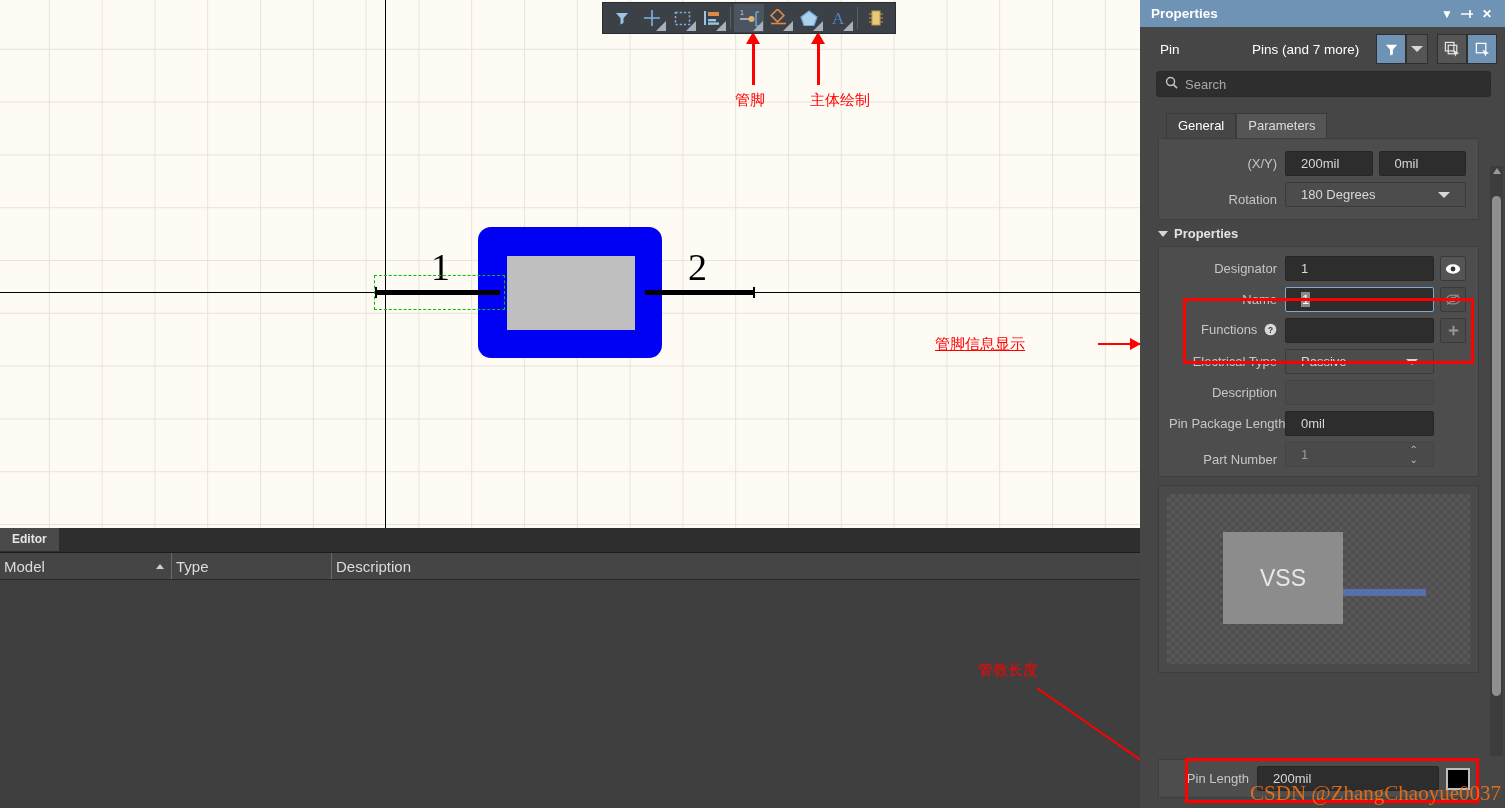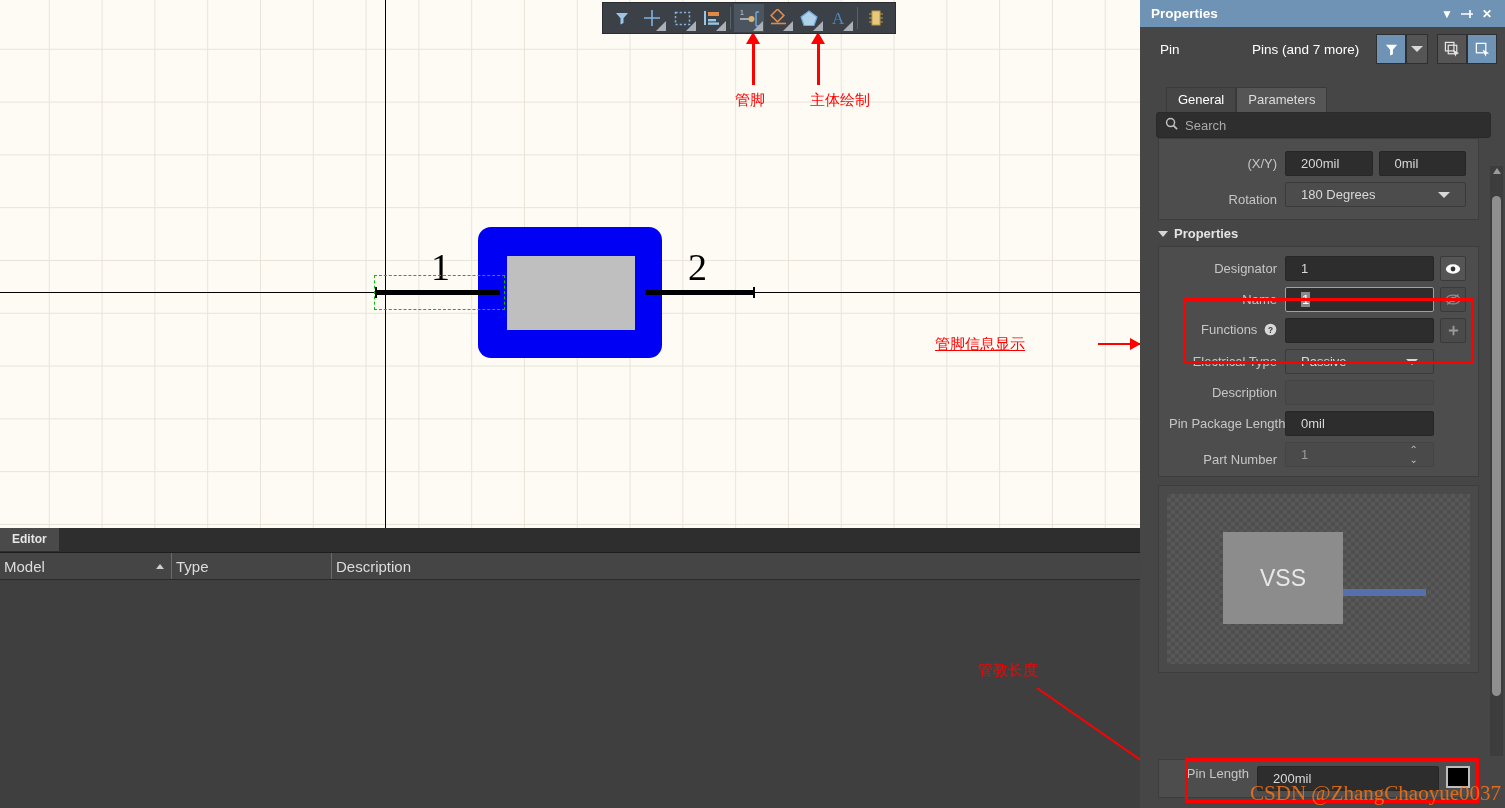--- a/index.html
+++ b/index.html
@@ -324,21 +324,21 @@
   }
   #preview .pv-pin {
     position: absolute; left: 176px; top: 95px;
     width: 83px; height: 7px;
     background: #5570ab;
   }
 
   #pinlen-row {
     position: absolute; left: 18px; bottom: 10px;
     width: 321px;
-    display: flex; align-items: flex-start;
+    display: flex; align-items: center;
     background: #4d4d4d;
     border: 1px solid #3d3d3d;
     padding: 6px 8px 6px 10px;
   }
   #pinlen-row .plabel { width: 88px; }
   .colorswatch {
     width: 24px; height: 22px;
     background: #000;
     border: 2px solid #bdbdbd;
     margin-left: 7px;
@@ -539,35 +539,35 @@
           </span>
           <span class="pbtn on">
             <svg width="17" height="17" viewBox="0 0 18 18">
               <rect x="2.5" y="2.5" width="10" height="10" fill="none" stroke="#fff" stroke-width="1.3"></rect>
               <path d="M9 9l7 4-3 .7-.7 3z" fill="#fff"></path>
             </svg>
           </span>
         </span>
       </div>
 
-      <div id="tabs">
-        <span class="ptab sel">General</span>
-        <span class="ptab">Parameters</span>
-      </div>
-
       <div id="search-wrap">
         <div id="search-box">
           <span>
             <svg width="13" height="13" viewBox="0 0 14 14">
                 <circle cx="6" cy="6" r="4.3" fill="none" stroke="#c0c0c0" stroke-width="1.6"></circle>
                 <line x1="9.2" y1="9.2" x2="13" y2="13" stroke="#c0c0c0" stroke-width="1.8"></line>
               </svg>
           </span>
           <input type="text" placeholder="Search" style="">
         </div>
+      </div>
+
+      <div id="tabs">
+        <span class="ptab sel">General</span>
+        <span class="ptab">Parameters</span>
       </div>
 
       <div class="group-box" style="padding:12px 0 12px 0; margin-top:0;">
         <div class="prow">
           <span class="plabel">(X/Y)</span>
           <span class="pfield" style="max-width:88px;">200mil</span>
           <span class="pfield" style="max-width:88px; margin-left:6px;">0mil</span>
         </div>
         <div class="prow" style="margin-bottom:0;">
           <span class="plabel">Rotation</span>

